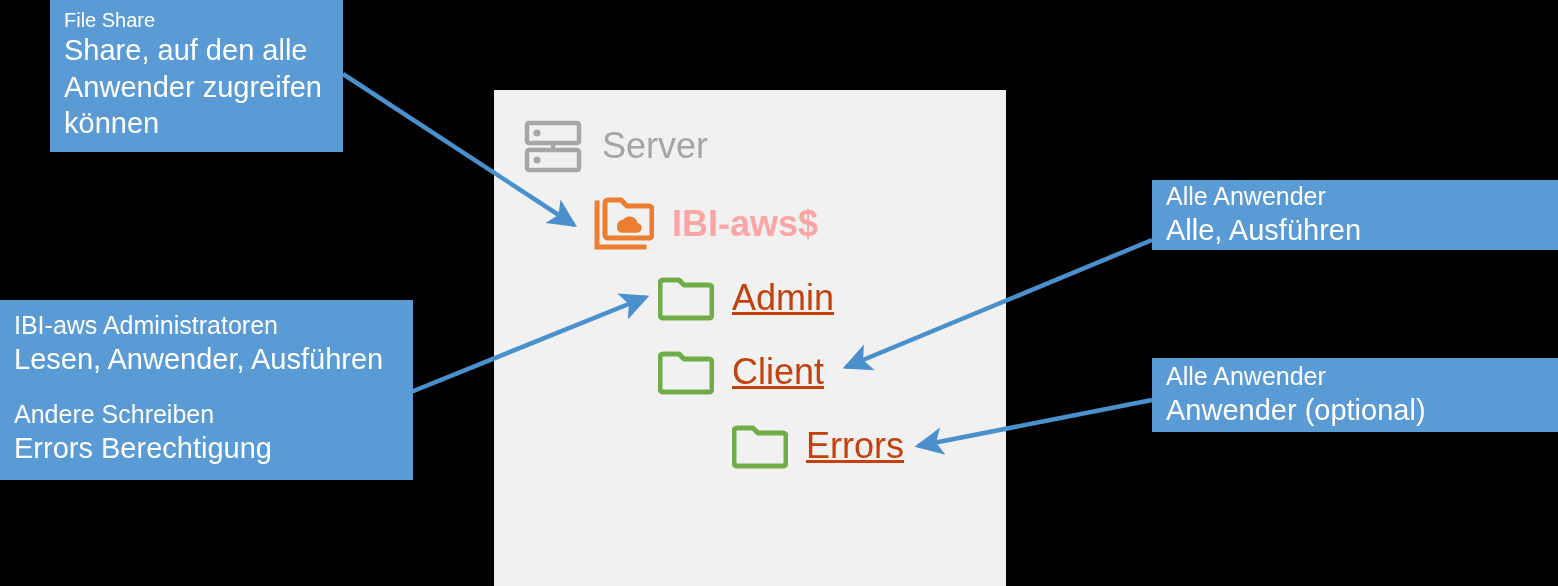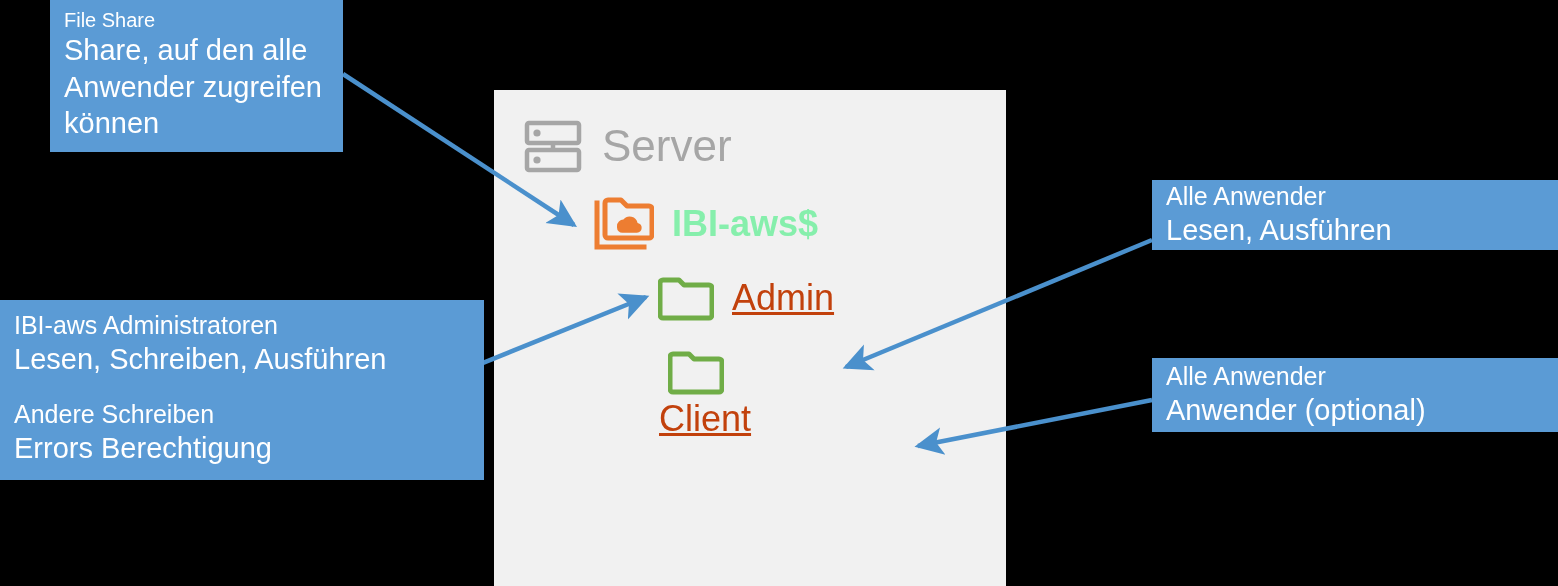--- a/index.html
+++ b/index.html
@@ -58,21 +58,21 @@
     width: 293px;
     height: 152px;
     padding: 6px 0 8px 14px;
   }
   #callout-fileshare .small { font-size: 20px; }
   #callout-fileshare .big   { font-size: 29px; }
 
   #callout-admins {
     left: 0px;
     top: 300px;
-    width: 484px;
+    width: 413px;
     height: 180px;
     padding: 10px 0 10px 14px;
     justify-content: flex-start;
   }
 
   #callout-read {
     left: 1152px;
     top: 180px;
     width: 406px;
     height: 70px;
@@ -103,27 +103,27 @@
     display: flex;
     align-items: center;
   }
   .row .label {
     font-size: 37px;
     font-weight: 400;
     white-space: nowrap;
   }
 
   #row-server      { left: 524px; top: 117px; }
-  #row-server .label { color: #A6A6A6; font-size: 44px; margin-left: 20px; }
+  #row-server .label { color: #A6A6A6; font-size: 36px; margin-left: 20px; }
 
   #row-share       { left: 592px; top: 193px; }
-  #row-share .label { color: #86efac; font-weight: 600; margin-left: 18px; font-size: 36px; }
+  #row-share .label { color: #fca5a5; font-weight: 600; margin-left: 18px; font-size: 36px; }
 
   #row-admin       { left: 658px; top: 272px; }
-  #row-client      { left: 641px; top: 346px; flex-direction: column; }
+  #row-client      { left: 658px; top: 346px; }
   #row-errors      { left: 732px; top: 420px; }
   #row-admin .label, #row-client .label, #row-errors .label {
     color: #c2410c; margin-left: 18px; font-size: 36px; text-decoration: underline;
   }
 
   svg { display: block; }
 </style>
 </head>
 <body>
 
@@ -145,29 +145,29 @@
 
   <div class="callout" id="callout-fileshare">
     <div class="small">File Share</div>
     <div class="big">Share, auf den alle
 Anwender zugreifen
 können</div>
   </div>
 
   <div class="callout" id="callout-admins">
     <div class="small">IBI-aws Administratoren</div>
-    <div class="big">Lesen, Schreiben, Ausführen</div>
+    <div class="big">Lesen, Anwender, Ausführen</div>
     <div class="gap"></div>
     <div class="small">Andere Schreiben</div>
     <div class="big">Errors Berechtigung</div>
   </div>
 
   <div class="callout" id="callout-read">
     <div class="small">Alle Anwender</div>
-    <div class="big">Lesen, Ausführen</div>
+    <div class="big">Alle, Ausführen</div>
   </div>
 
   <div class="callout" id="callout-write">
     <div class="small">Alle Anwender</div>
     <div class="big">Anwender (optional)</div>
   </div>
 
   <div class="row" id="row-server">
     <span>
       <svg width="58" height="58" viewBox="0 0 58 58" xmlns="http://www.w3.org/2000/svg">
@@ -210,14 +210,23 @@
   <div class="row" id="row-client">
     <span>
       <svg width="56" height="52" viewBox="0 0 56 52" xmlns="http://www.w3.org/2000/svg">
         <path d="M5,8 h16 l5,5 h25 a3,3 0 0 1 3,3 v27 a3,3 0 0 1 -3,3
                  h-46 a3,3 0 0 1 -3,-3 v-32 a3,3 0 0 1 3,-3 z" fill="none" stroke="#70AD47" stroke-width="5" stroke-linejoin="round"></path>
       </svg>
     </span>
     <span class="label">Client</span>
   </div>
 
+  <div class="row" id="row-errors">
+    <span>
+      <svg width="56" height="52" viewBox="0 0 56 52" xmlns="http://www.w3.org/2000/svg">
+        <path d="M5,8 h16 l5,5 h25 a3,3 0 0 1 3,3 v27 a3,3 0 0 1 -3,3
+                 h-46 a3,3 0 0 1 -3,-3 v-32 a3,3 0 0 1 3,-3 z" fill="none" stroke="#70AD47" stroke-width="5" stroke-linejoin="round"></path>
+      </svg>
+    </span>
+    <span class="label">Errors</span>
+  </div>
 
 </div>
 
 </body></html>

